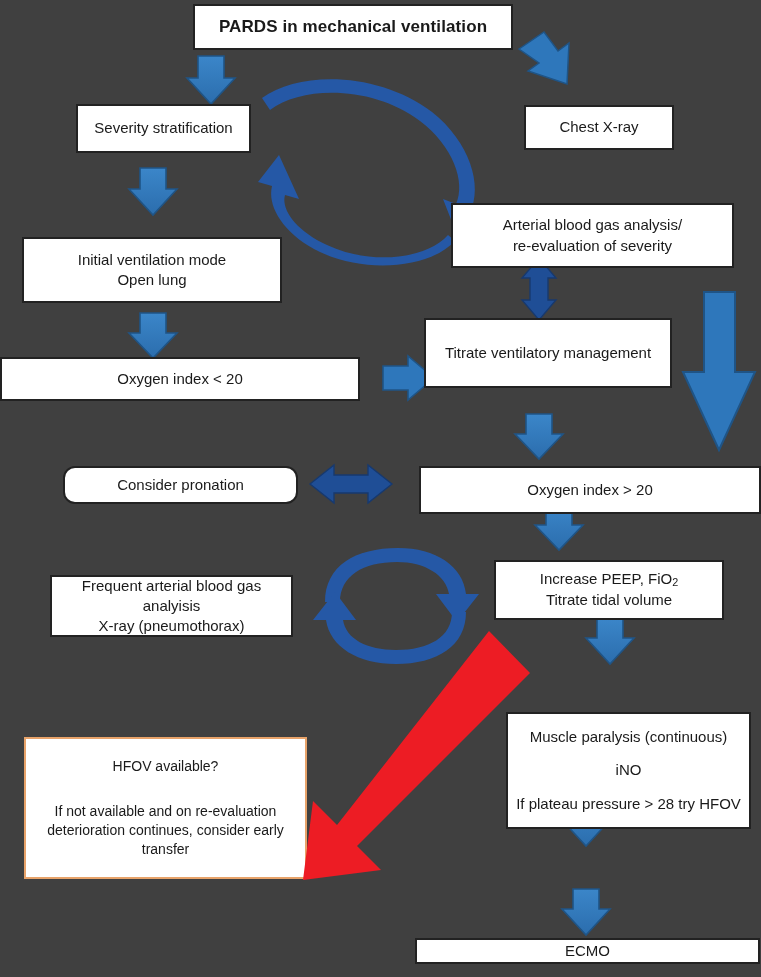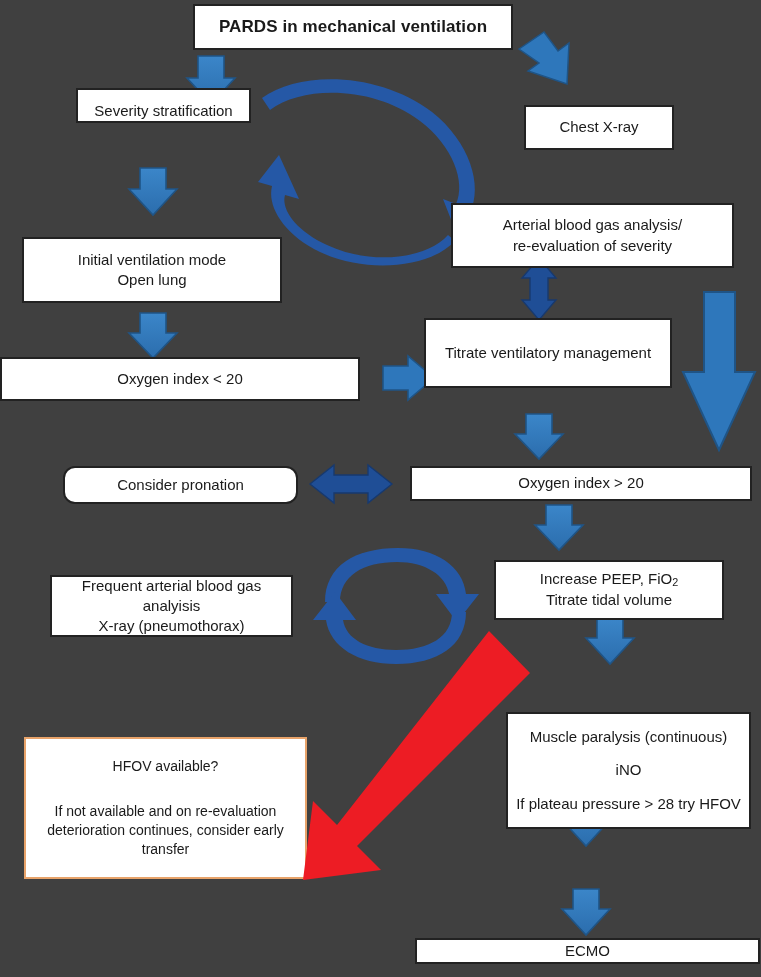--- a/index.html
+++ b/index.html
@@ -152,21 +152,21 @@
 
     <g>
       <path d="M573 889 h26 v20 h11 l-24 26 l-24 -26 h11 Z" fill="url(#gLight)" stroke="#1F5486" stroke-width="1.6"></path>
     </g>
   </svg>
 
   <div class="box title" style="left:193px;top:4px;width:320px;height:46px;">
     <span class="ln">PARDS in mechanical ventilation</span>
   </div>
 
-  <div class="box" style="left:76px;top:88px;width:175px;height:35px;justify-content:flex-end;">
+  <div class="box" style="left:76px;top:104px;width:175px;height:49px;">
     <span class="ln">Severity stratification</span>
   </div>
 
   <div class="box" style="left:524px;top:105px;width:150px;height:45px;">
     <span class="ln">Chest X-ray</span>
   </div>
 
   <div class="box" style="left:451px;top:203px;width:283px;height:65px;">
     <span class="ln">Arterial blood gas analysis/</span>
     <span class="ln">re-evaluation of severity</span>
@@ -182,21 +182,21 @@
   </div>
 
   <div class="box" style="left:424px;top:318px;width:248px;height:70px;">
     <span class="ln">Titrate ventilatory management</span>
   </div>
 
   <div class="box" style="left:63px;top:466px;width:235px;height:38px;border-radius:12px;">
     <span class="ln">Consider pronation</span>
   </div>
 
-  <div class="box" style="left:410px;top:466px;width:342px;height:35px;">
+  <div class="box" style="left:419px;top:466px;width:342px;height:48px;">
     <span class="ln">Oxygen index &gt; 20</span>
   </div>
 
   <div class="box" style="left:50px;top:575px;width:243px;height:62px;">
     <span class="ln">Frequent arterial blood gas analyisis</span>
     <span class="ln">X-ray (pneumothorax)</span>
   </div>
 
   <div class="box" style="left:494px;top:560px;width:230px;height:60px;">
     <span class="ln"><span>Increase PEEP, FiO</span><sub>2</sub></span>

